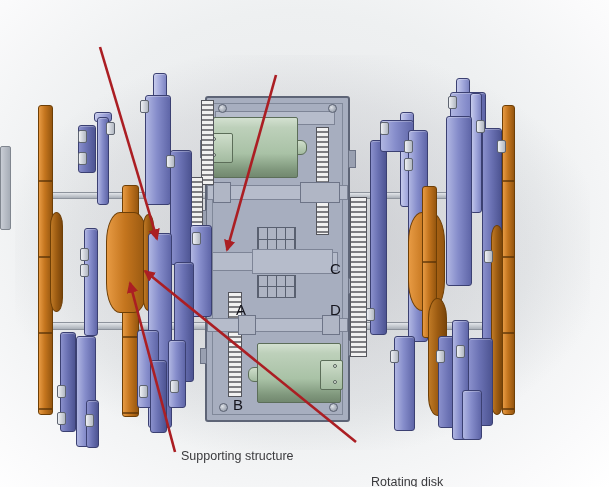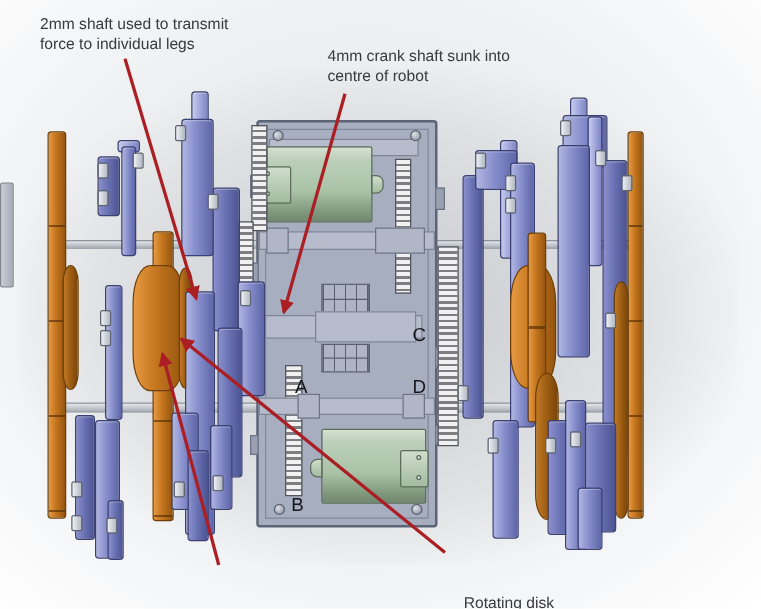--- a/index.html
+++ b/index.html
@@ -189,24 +189,21 @@
       <marker id="ah" viewBox="0 0 10 10" refX="8.5" refY="5" markerWidth="4.4" markerHeight="4.4" orient="auto-start-reverse">
         <path d="M0,0 L10,5 L0,10 z" fill="#ab1e23"></path>
       </marker>
     </defs>
     <line x1="100" y1="47" x2="157" y2="239" stroke="#ab1e23" stroke-width="2.6" marker-end="url(#ah)"></line>
     <line x1="276" y1="75" x2="227" y2="250" stroke="#ab1e23" stroke-width="2.6" marker-end="url(#ah)"></line>
     <line x1="356" y1="442" x2="145" y2="271" stroke="#ab1e23" stroke-width="2.6" marker-end="url(#ah)"></line>
     <line x1="175" y1="452" x2="130" y2="283" stroke="#ab1e23" stroke-width="2.6" marker-end="url(#ah)"></line>
   </svg>
 
-  <div class="lbl" style="left:32px;top:11px;">2mm shaft used to transmit
-force to individual legs</div>
-  <div class="lbl" style="left:262px;top:37px;">4mm crank shaft sunk into
-centre of robot</div>
   <div class="lbl" style="left:371px;top:434px;margin-top:40px;">Rotating disk</div>
+  <div class="lbl" style="left:181px;top:448px;">Supporting structure</div>
 
   <div class="mk" style="left:236px;top:301px;">A</div>
   <div class="mk" style="left:233px;top:396px;">B</div>
   <div class="mk" style="left:330px;top:260px;">C</div>
   <div class="mk" style="left:330px;top:301px;">D</div>
 
 </div>
 
 </body></html>

